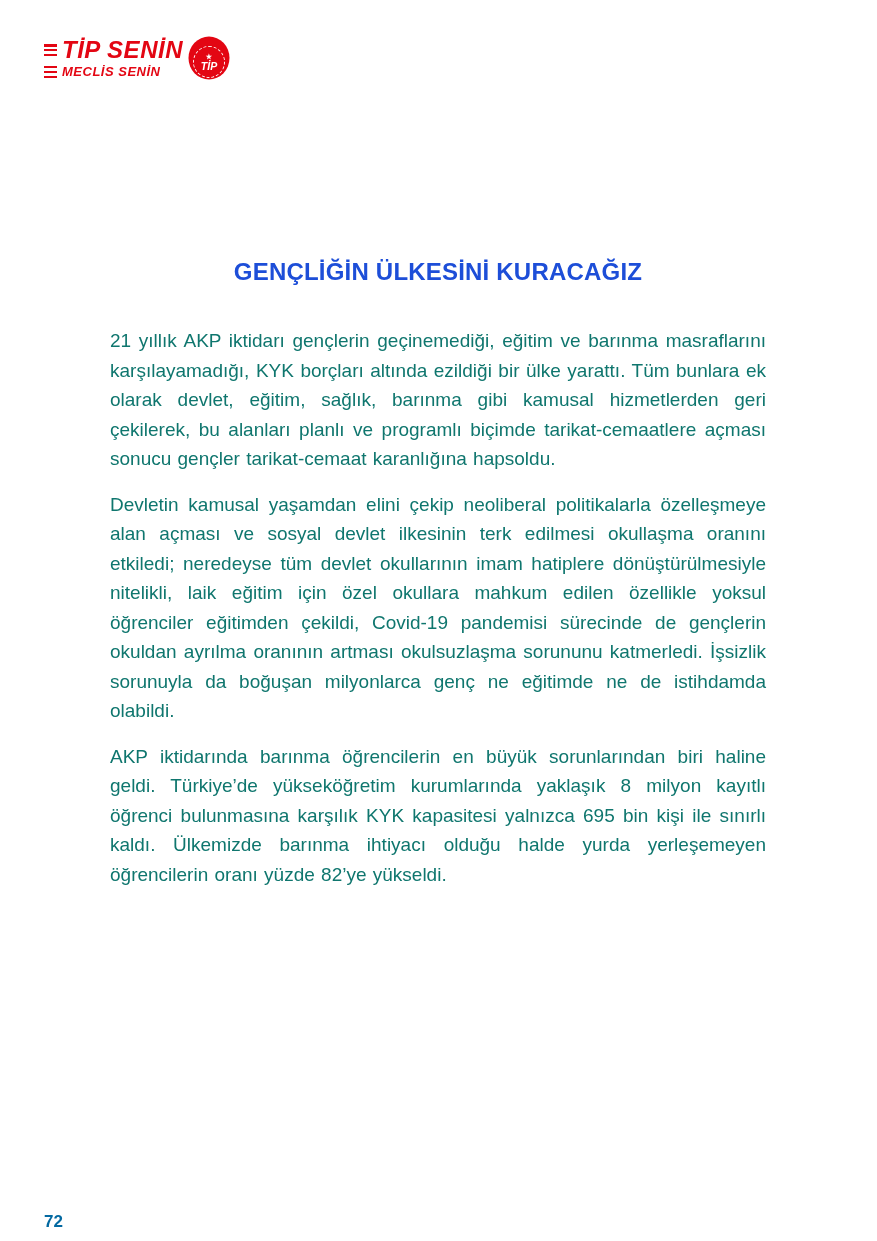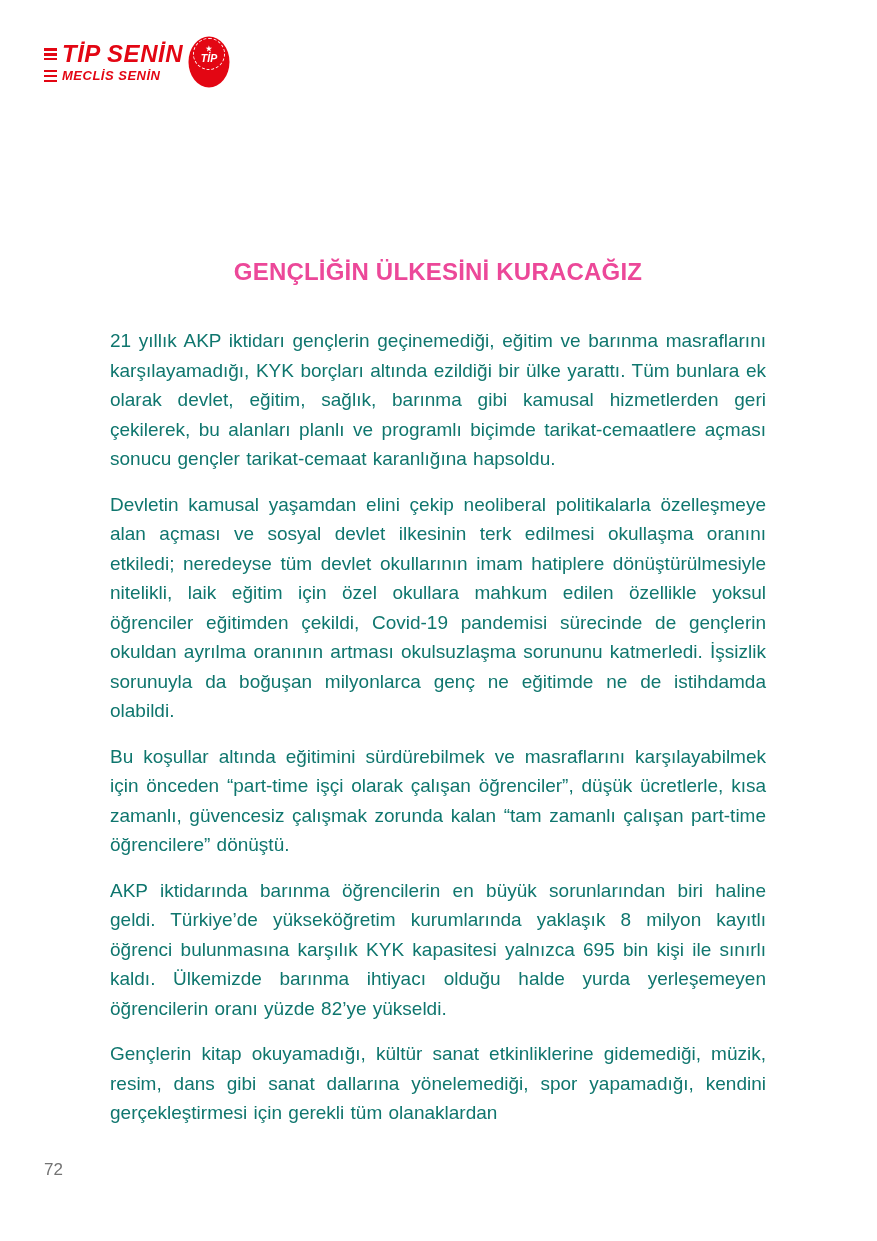--- a/index.html
+++ b/index.html
@@ -39,26 +39,26 @@
   .logo-line2 { font-size: 13px; margin-top: 3px; }
   .speed {
     display: inline-block;
     width: 13px;
     height: 12px;
     margin-right: 5px;
     background: repeating-linear-gradient(to bottom, #e30613 0 2.5px, transparent 2.5px 5px);
   }
   .emblem {
     width: 38px;
-    height: 48px;
+    height: 40px;
     border-radius: 50%;
     background: #e30613;
     box-shadow: 0 0 0 1.5px #e30613;
     display: flex;
-    align-items: flex-start;
+    align-items: flex-end;
     justify-content: center;
   }
   .emblem-inner {
     width: 30px;
     height: 30px;
     border-radius: 50%;
     border: 1.5px dashed rgba(255,255,255,0.95);
     display: flex;
     flex-direction: column;
     align-items: center;
@@ -72,44 +72,44 @@
   .emblem-star { font-size: 7px; line-height: 1; margin-bottom: 1px; font-style: normal; }
 
   
   .content {
     position: absolute;
     top: 258px;
     left: 110px;
     width: 656px;
   }
   .doc-title {
-    color: #ec4899;
+    color: #1d4ed8;
     font-size: 24px;
     font-weight: 700;
     text-align: center;
     letter-spacing: 0.2px;
     margin: 0 0 40px 0;
   }
   .body-paragraph {
     color: #0f766e;
     font-size: 19px;
     line-height: 29.5px;
     text-align: justify;
     margin: 0 0 16px 0;
     word-spacing: 1px;
   }
 
   
   .page-number {
     position: absolute;
     left: 44px;
-    top: 1160px;
+    top: 1212px;
     font-size: 17px;
-    font-weight: 400;
-    color: #737373;
+    font-weight: 700;
+    color: #0369a1;
   }
 </style>
 </head>
 <body>
 
 <div class="page">
 
   <div class="logo">
     <div class="logo-text-block">
       <div class="logo-line logo-line1">
@@ -126,20 +126,18 @@
         <span class="emblem-star">★</span>
         <span>TİP</span>
       </div>
     </div>
   </div>
 
   <div class="content">
     <h1 class="doc-title">GENÇLİĞİN ÜLKESİNİ KURACAĞIZ</h1>
     <p class="body-paragraph">21 yıllık AKP iktidarı gençlerin geçinemediği, eğitim ve barınma masraflarını karşılayamadığı, KYK borçları altında ezildiği bir ülke yarattı. Tüm bunlara ek olarak devlet, eğitim, sağlık, barınma gibi kamusal hizmetlerden geri çekilerek, bu alanları planlı ve programlı biçimde tarikat-cemaatlere açması sonucu gençler tarikat-cemaat karanlığına hapsoldu.</p>
     <p class="body-paragraph">Devletin kamusal yaşamdan elini çekip neoliberal politikalarla özelleşmeye alan açması ve sosyal devlet ilkesinin terk edilmesi okullaşma oranını etkiledi; neredeyse tüm devlet okullarının imam hatiplere dönüştürülmesiyle nitelikli, laik eğitim için özel okullara mahkum edilen özellikle yoksul öğrenciler eğitimden çekildi, Covid-19 pandemisi sürecinde de gençlerin okuldan ayrılma oranının artması okulsuzlaşma sorununu katmerledi. İşsizlik sorunuyla da boğuşan milyonlarca genç ne eğitimde ne de istihdamda olabildi.</p>
-    <p class="body-paragraph">Bu koşullar altında eğitimini sürdürebilmek ve masraflarını karşılayabilmek için önceden “part-time işçi olarak çalışan öğrenciler”, düşük ücretlerle, kısa zamanlı, güvencesiz çalışmak zorunda kalan “tam zamanlı çalışan part-time öğrencilere” dönüştü.</p>
     <p class="body-paragraph">AKP iktidarında barınma öğrencilerin en büyük sorunlarından biri haline geldi. Türkiye’de yükseköğretim kurumlarında yaklaşık 8 milyon kayıtlı öğrenci bulunmasına karşılık KYK kapasitesi yalnızca 695 bin kişi ile sınırlı kaldı. Ülkemizde barınma ihtiyacı olduğu halde yurda yerleşemeyen öğrencilerin oranı yüzde 82’ye yükseldi.</p>
-    <p class="body-paragraph">Gençlerin kitap okuyamadığı, kültür sanat etkinliklerine gidemediği, müzik, resim, dans gibi sanat dallarına yönelemediği, spor yapamadığı, kendini gerçekleştirmesi için gerekli tüm olanaklardan</p>
   </div>
 
   <div class="page-number">72</div>
 
 </div>
 
 </body></html>

